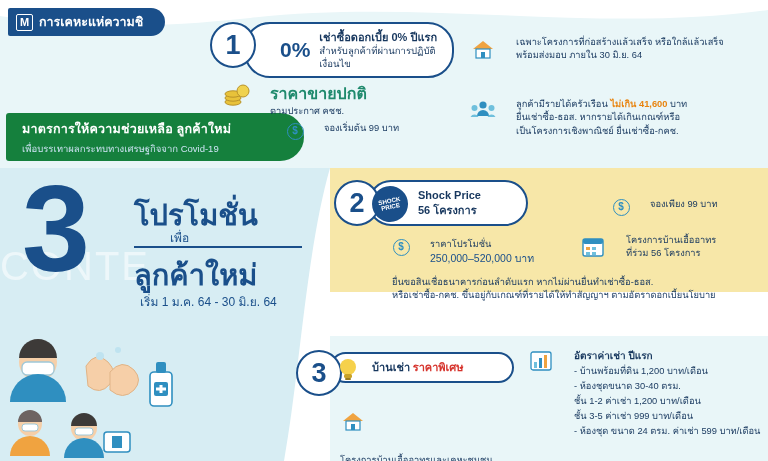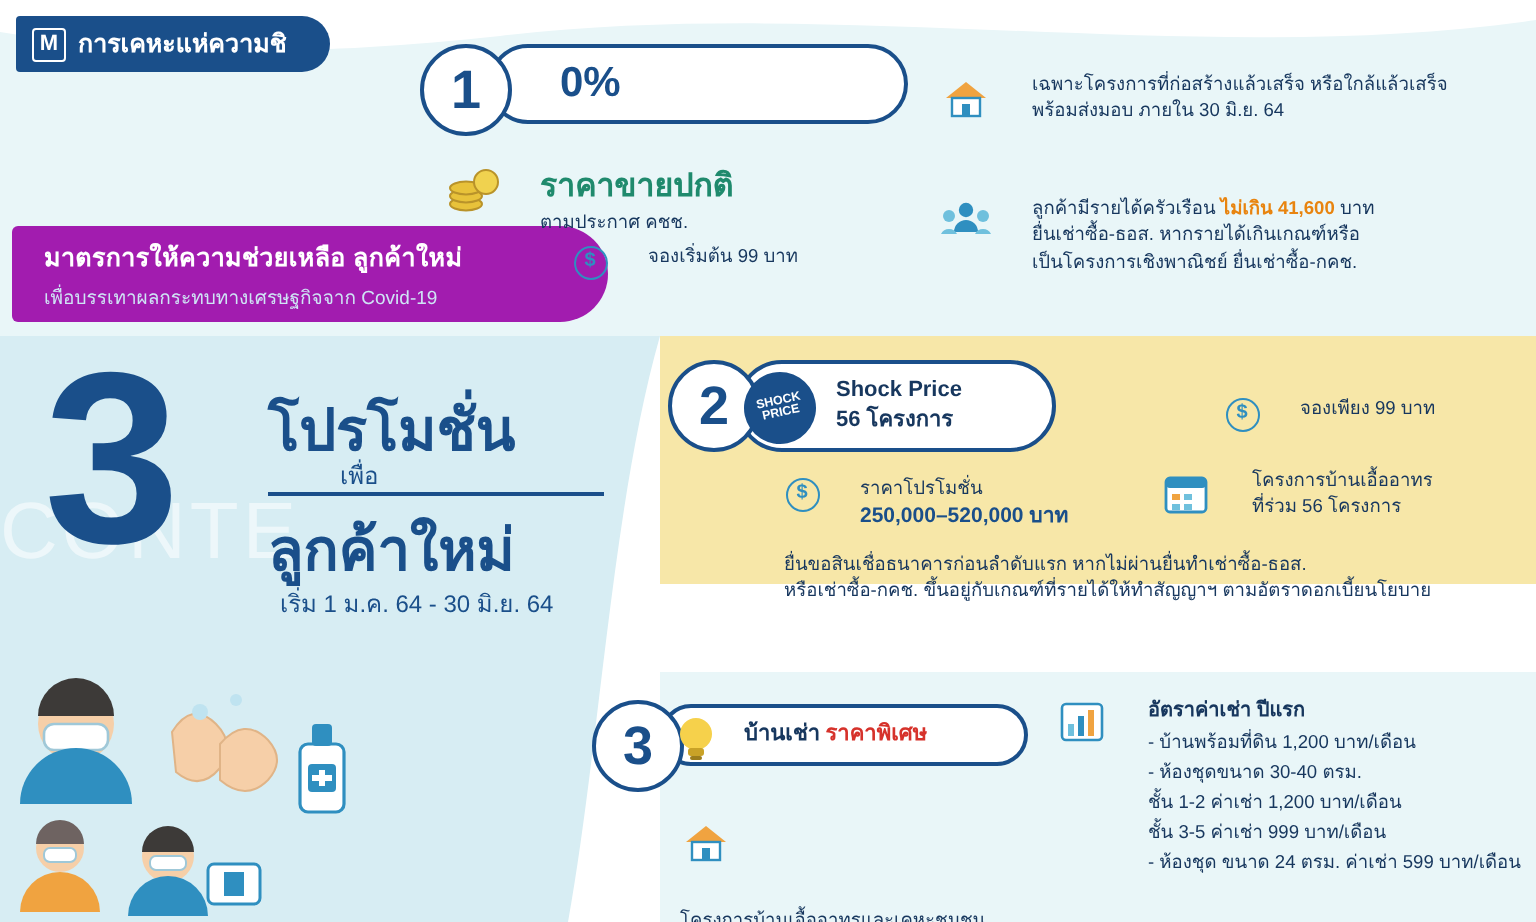--- a/index.html
+++ b/index.html
@@ -51,21 +51,21 @@
   .logo-mark {
     width: 17px; height: 17px; border: 1.6px solid #ffffff; border-radius: 2px;
     display: flex; align-items: center; justify-content: center;
     font-size: 11px; line-height: 1; font-weight: bold;
   }
 
   
   .ribbon {
     position: absolute; left: 6px; top: 113px;
     width: 298px; height: 48px;
-    background: #a21caf;
+    background: #15803d;
     border-radius: 3px 24px 24px 3px;
     color: #ffffff;
     padding: 6px 14px 6px 16px;
     display: flex; flex-direction: column; justify-content: center;
   }
   .ribbon .l1 { font-size: 12.5px; font-weight: bold; letter-spacing: .2px; }
   .ribbon .l2 { font-size: 9.5px; margin-top: 2px; color: #cfe4f5; }
 
   
   .promo {
@@ -158,21 +158,21 @@
 
   
   .coin {
     width: 17px; height: 17px; border-radius: 50%;
     border: 1.6px solid #2f8fc0; color: #2f8fc0;
     font-size: 10px; font-weight: bold;
     display: flex; align-items: center; justify-content: center;
   }
 
   .orange { color: #e8840f; font-weight: bold; }
-  .blue-b { color: #1a4f8a; font-weight: bold; }
+  .blue-b { color: #1a4f8a; font-weight: normal; }
   .red-b  { color: #d6322b; font-weight: bold; }
 
   
   .r-cond1 { left: 470px; top: 36px; width: 260px; }
   .r-price-normal { left: 224px; top: 82px; width: 170px; }
   .r-book99 { left: 286px; top: 122px; width: 150px; }
   .r-income { left: 470px; top: 98px; width: 284px; }
 
   .r-promo-price { left: 392px; top: 238px; width: 190px; }
   .r-book-only { left: 612px; top: 198px; width: 150px; }
@@ -245,20 +245,24 @@
     <div class="word1">โปรโมชั่น</div>
     <div class="pua">เพื่อ</div>
     <div class="rule"></div>
     <div class="word2">ลูกค้าใหม่</div>
     <div class="dates">เริ่ม 1 ม.ค. 64 - 30 มิ.ย. 64</div>
   </div>
 
   <div class="badge b1">1</div>
   <div class="pill pill-1">
     <span class="pct">0%</span>
+    <span class="ptxt">
+      <b>เช่าซื้อดอกเบี้ย 0% ปีแรก</b><br>
+      <span>สำหรับลูกค้าที่ผ่านการปฏิบัติเงื่อนไข</span>
+    </span>
   </div>
 
   <div class="row r-cond1">
     <span class="ic">
       <svg width="26" height="22" viewBox="0 0 26 22">
         <path d="M3 11 L13 3 L23 11 Z" fill="#f0a340"></path>
         <rect x="6" y="11" width="14" height="9" fill="#ffffff" stroke="#2f8fc0" stroke-width="1.2"></rect>
         <rect x="11" y="14" width="4" height="6" fill="#2f8fc0"></rect>
       </svg>
     </span>

